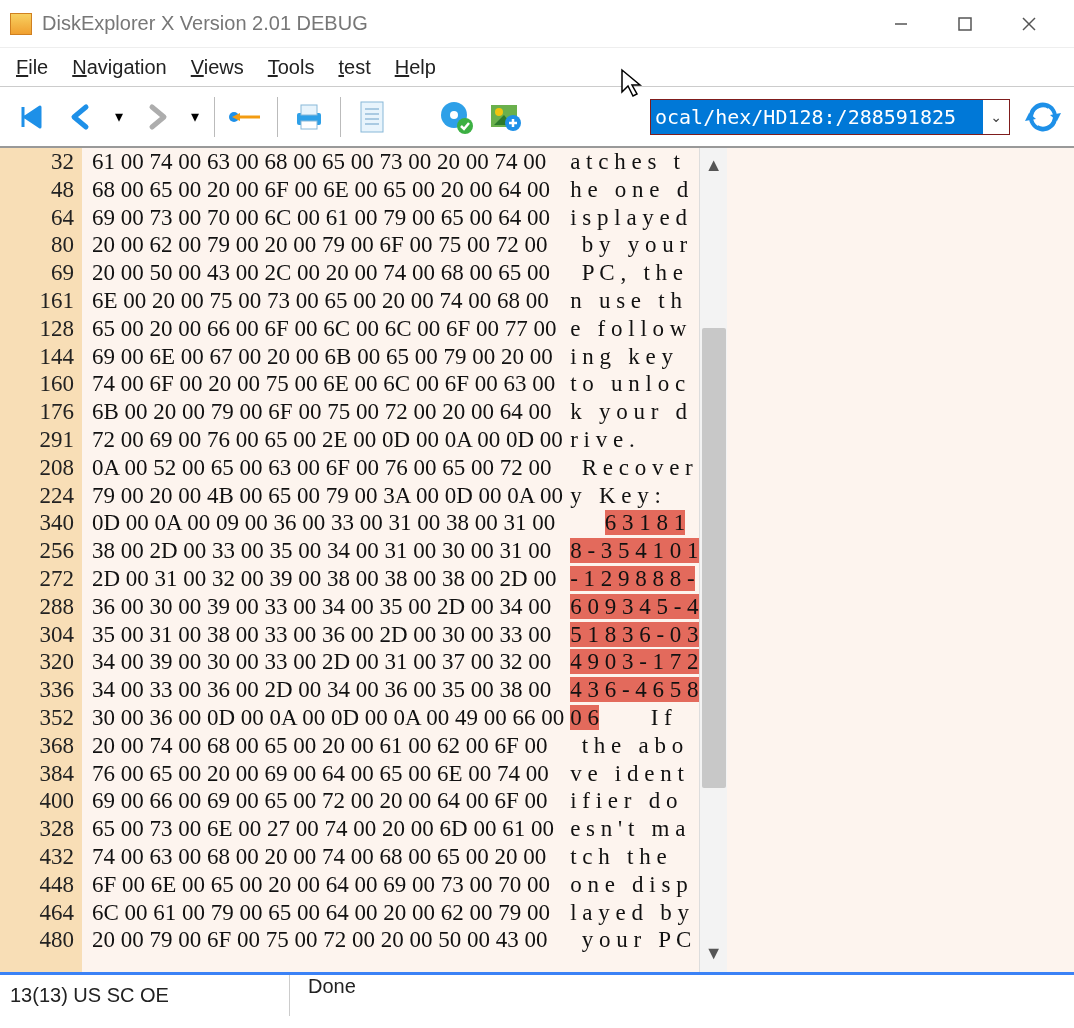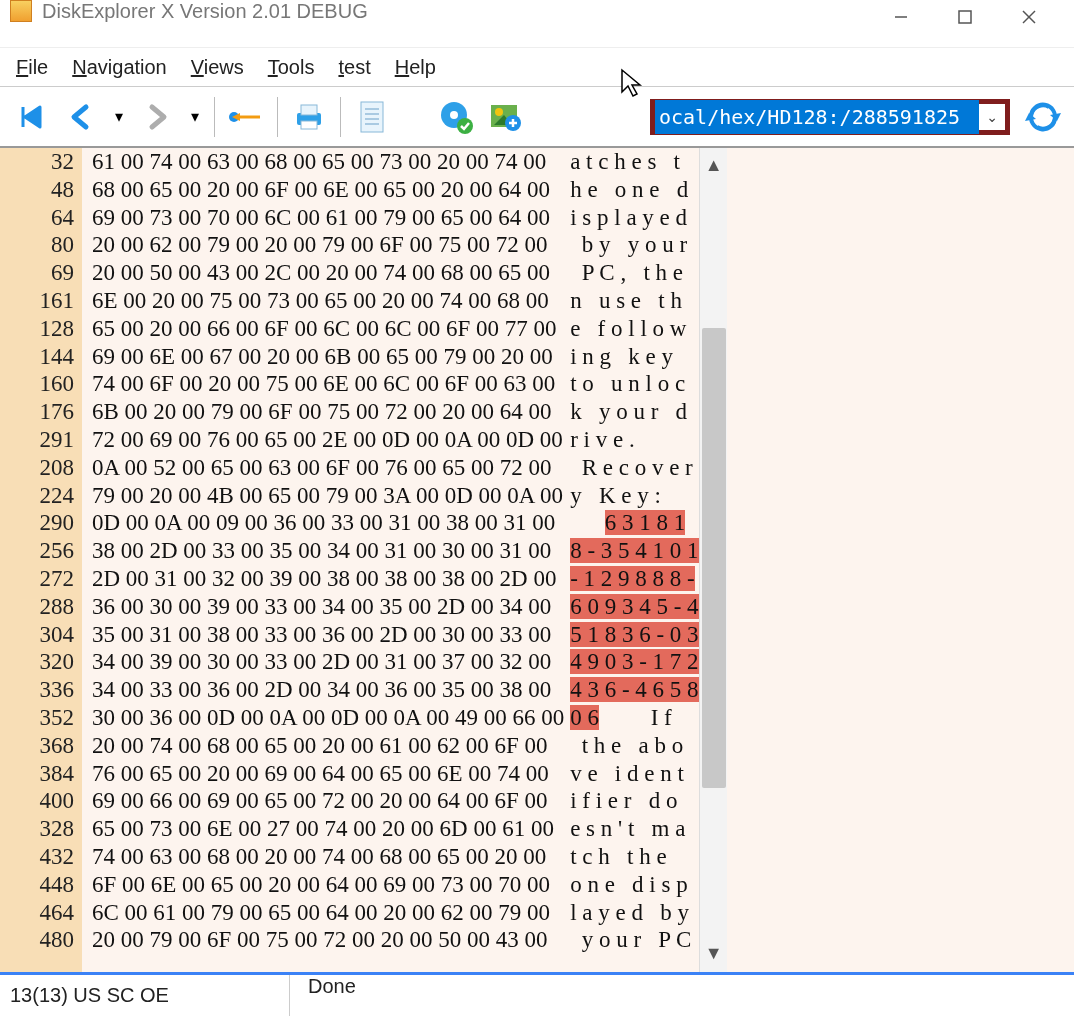--- a/index.html
+++ b/index.html
@@ -9,20 +9,21 @@
     background: #fff;
     width: 1074px;
     height: 1028px;
     overflow: hidden;
     position: relative;
     color: #000;
   }
   .titlebar {
     height: 48px;
     display: flex;
+    align-items: center;
     padding: 0 10px;
     border-bottom: 1px solid #eee;
   }
   .titlebar .app-icon {
     width: 22px; height: 22px;
     background: linear-gradient(#f8d060,#f0a030);
     border: 1px solid #d08020;
     margin-right: 10px;
   }
   .titlebar .title {
@@ -58,21 +59,21 @@
   .tb-btn {
     width: 46px; height: 46px;
     display:flex; align-items:center; justify-content:center;
   }
   .tb-sep { width:1px; height:40px; background:#bbb; margin:0 4px; }
 
   .path-combo {
     margin-left: auto;
     display:flex;
     align-items:center;
-    border:5px solid #7f1d1d;
+    border:1px solid #7f1d1d;
     height:36px;
     width: 360px;
     background:#fff;
   }
   .path-combo .path-text {
     flex:1;
     background:#0078d7;
     color:#fff;
     font-family: Consolas, monospace;
     font-size: 20px;
@@ -278,21 +279,21 @@
       <div>80</div>
       <div>69</div>
       <div>161</div>
       <div>128</div>
       <div>144</div>
       <div>160</div>
       <div>176</div>
       <div>291</div>
       <div>208</div>
       <div>224</div>
-      <div>290</div>
+      <div>340</div>
       <div>256</div>
       <div>272</div>
       <div>288</div>
       <div>304</div>
       <div>320</div>
       <div>336</div>
       <div>352</div>
       <div>368</div>
       <div>384</div>
       <div>400</div>

